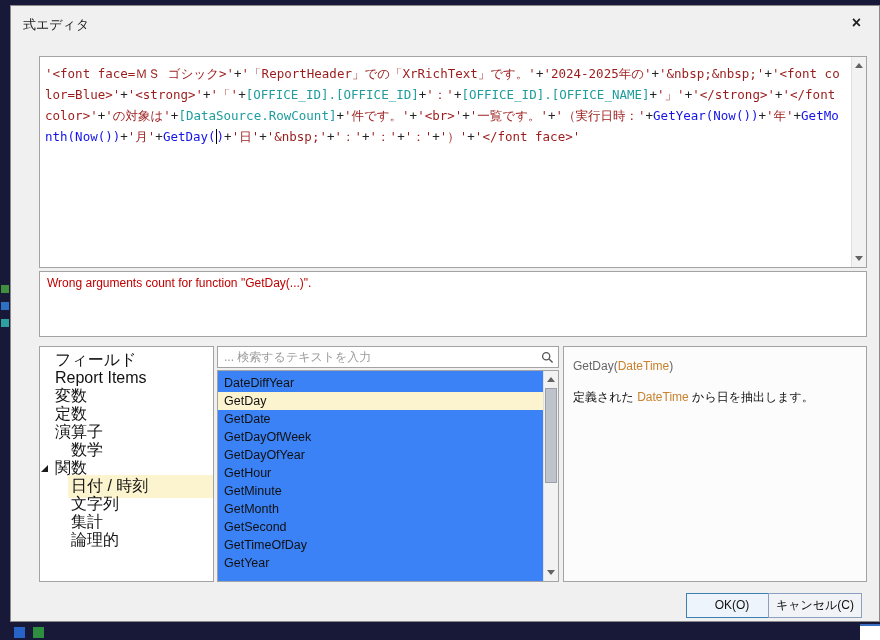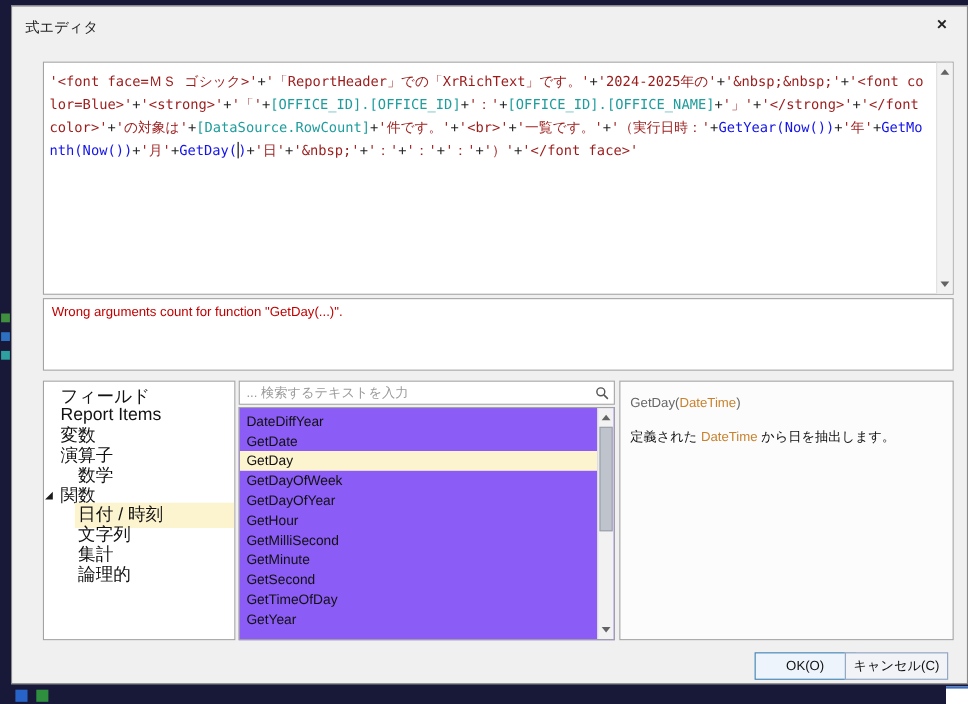--- a/index.html
+++ b/index.html
@@ -49,21 +49,21 @@
   .indent { display:inline-block; height:1px; }
   .expander { width:0; height:0; border-bottom:7px solid #1a1a1a; border-left:7px solid transparent; margin-right:4px; }
   .tree-label { padding:1px 3px; white-space:nowrap; }
   .tree-row.sel .tree-label { background:var(--selection); flex:1; }
 
   .mid-panel { position:absolute; left:206px; top:340px; width:342px; height:236px; }
   .search-box { position:absolute; left:0; top:0; right:0; height:22px; background:#fff; border:1px solid #a3a3a3; }
   .search-box input { position:absolute; left:0; top:0; width:calc(100% - 22px); height:20px; border:0; outline:none; padding:0 6px; font-size:12px; color:#333; background:transparent; font-family:"Liberation Sans","DejaVu Sans",sans-serif; }
   .search-box input::placeholder { color:#9a9a9a; opacity:1; }
   .search-icon { position:absolute; right:4px; top:4px; width:13px; height:13px; }
-  .func-list { position:absolute; left:0; top:24px; right:0; bottom:0; background:#8b5cf6; border:1px solid #a3a3a3; overflow:hidden; }
+  .func-list { position:absolute; left:0; top:24px; right:0; bottom:0; background:#3b82f6; border:1px solid #a3a3a3; overflow:hidden; }
   .func-rows { position:absolute; left:0; top:3px; right:15px; bottom:0; }
   .func-row { height:18px; line-height:18px; padding-left:6px; font-size:12.5px; color:#111; white-space:nowrap; }
   .func-row.sel { background:var(--selection); }
 
   .desc-panel { position:absolute; left:552px; top:340px; width:304px; height:236px; background:#fcfcfc; border:1px solid #a3a3a3; padding:12px 9px; }
   .sig { font-size:12px; }
   .desc-body { margin-top:16px; font-size:12px; color:#111; }
 
   
   .btn { position:absolute; top:587px; height:25px; font-size:12px; color:#111; text-align:center; line-height:23px; cursor:default; font-family:"Liberation Sans","DejaVu Sans",sans-serif; }
@@ -109,20 +109,24 @@
         <div class="tree-row">
           <span class="indent" style="width: 12px;"></span>
           <span class="tree-label">Report Items</span>
         </div>
         <div class="tree-row">
           <span class="indent" style="width: 12px;"></span>
           <span class="tree-label">変数</span>
         </div>
         <div class="tree-row">
           <span class="indent" style="width: 12px;"></span>
+          <span class="tree-label">定数</span>
+        </div>
+        <div class="tree-row">
+          <span class="indent" style="width: 12px;"></span>
           <span class="tree-label">演算子</span>
         </div>
         <div class="tree-row">
           <span class="indent" style="width: 28px;"></span>
           <span class="tree-label">数学</span>
         </div>
         <div class="tree-row">
           <span class="indent" style="width: 1px;"></span>
           <span class="expander"></span>
           <span class="tree-label">関数</span>
@@ -149,27 +153,27 @@
       <div class="search-box">
         <input type="text" placeholder="... 検索するテキストを入力" style="">
         <svg class="search-icon" viewBox="0 0 13 13">
           <circle cx="5.2" cy="5.2" r="3.6" fill="none" stroke="#555" stroke-width="1.3"></circle>
           <line x1="8" y1="8" x2="11.6" y2="11.6" stroke="#555" stroke-width="1.4"></line>
         </svg>
       </div>
       <div class="func-list">
         <div class="func-rows">
             <div class="func-row">DateDiffYear</div>
+            <div class="func-row sel">GetDay</div>
             <div class="func-row">GetDate</div>
-            <div class="func-row sel">GetDay</div>
             <div class="func-row">GetDayOfWeek</div>
             <div class="func-row">GetDayOfYear</div>
             <div class="func-row">GetHour</div>
-            <div class="func-row">GetMilliSecond</div>
             <div class="func-row">GetMinute</div>
+            <div class="func-row">GetMonth</div>
             <div class="func-row">GetSecond</div>
             <div class="func-row">GetTimeOfDay</div>
             <div class="func-row">GetYear</div>
           </div>
         <div class="sb">
           <div class="tri-up"></div>
           <div class="thumb"></div>
           <div class="tri-down"></div>
         </div>
       </div>

